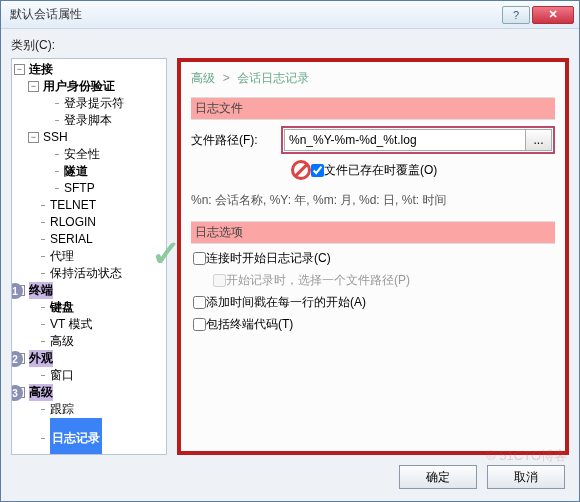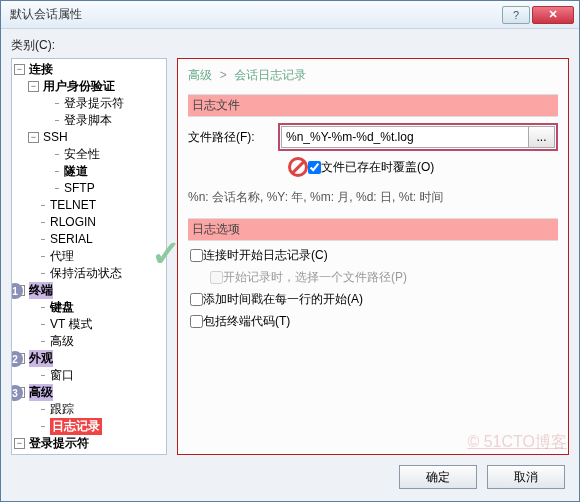--- a/index.html
+++ b/index.html
@@ -16,44 +16,44 @@
 .tree-pane { width: 156px; border: 1px solid #b5c4d6; background: #fff; overflow: auto; padding: 2px 0; }
 .tree ul { list-style: none; padding-left: 14px; }
 .tree > ul { padding-left: 2px; }
 .tree li { line-height: 17px; white-space: nowrap; position: relative; }
 .tree-row { display: flex; align-items: center; gap: 2px; cursor: default; }
 .exp { width: 11px; height: 11px; border: 1px solid #8a8a8a; display: inline-flex; align-items: center; justify-content: center; font-size: 9px; line-height: 1; color: #555; background: #fff; margin-right: 2px; }
 .noexp { width: 11px; display: inline-block; }
 .dot { width: 4px; height: 1px; background: #999; display: inline-block; margin-right: 3px; }
 .bold { font-weight: bold; }
 .hl-purple { background: #c9b8e6; }
-.hl-sel { background: #ef4444; color: #fff; padding: 0 2px; }
+.hl-sel { background: #3b82f6; color: #fff; padding: 12px 2px; }
 .badge { position: absolute; left: -7px; width: 16px; height: 16px; border-radius: 50%; background: #8a8fb5; color: #fff; display: flex; align-items: center; justify-content: center; font-size: 10px; font-weight: bold; z-index: 2; }
-.right-pane { flex: 1; border: 1px solid #b91c1c; background: #fcfcfc; padding: 8px 10px; overflow: auto; position: relative; }
+.right-pane { flex: 1; border: 4px solid #b91c1c; background: #fcfcfc; padding: 8px 10px; overflow: auto; position: relative; }
 .breadcrumb { color: #6a8; font-size: 13px; margin-bottom: 10px; }
 .breadcrumb .sep { color: #999; margin: 0 4px; }
 .group-title { background: #fca5a5; border-top: 1px solid #ddd; border-bottom: 1px solid #ddd; padding: 2px 4px; margin: 6px 0; color: #444; }
 .form-row { display: flex; align-items: center; gap: 8px; margin: 6px 0; }
 .form-label { width: 82px; }
 .path-wrap { flex: 1; display: flex; border: 2px solid #b94a6a; padding: 1px; }
 .path-input { flex: 1; border: 1px solid #aaa; padding: 2px 4px; background: #fff; height: 22px; }
 .path-btn { width: 26px; border: 1px solid #aaa; background: linear-gradient(#fdfdfd,#e4e4e4); border-left: none; cursor: pointer; }
 .chk-row { display: flex; align-items: center; margin: 5px 0 5px 0; }
 .chk-row input { margin: 0; }
 .indent { margin-left: 100px; }
 .hint { color: #555; margin: 12px 0; }
 .opts { margin-top: 4px; }
 .opts .chk-row { margin-left: 2px; }
 .disabled { color: #9a9a9a; }
 .buttons { display: flex; justify-content: flex-end; gap: 10px; padding: 10px 4px 4px; }
 .btn { width: 78px; height: 24px; border: 1px solid #8a98a8; background: linear-gradient(#fdfdfd,#e2e7ee); cursor: pointer; }
 .stop-icon { width: 20px; height: 20px; border: 3px solid #d44; border-radius: 50%; position: relative; display: inline-block; vertical-align: middle; }
 .stop-icon::after { content: ""; position: absolute; width: 18px; height: 3px; background: #d44; top: 5.5px; left: -2px; transform: rotate(-45deg); }
 .check-mark { position: absolute; left: 150px; top: 232px; color: #8fc99f; font-size: 36px; font-weight: bold; z-index: 3; pointer-events: none; }
-.watermark { position: absolute; right: 12px; bottom: 48px; color: rgba(200,80,80,0.25); font-size: 16px; pointer-events: none; text-decoration: underline; }
+.watermark { position: absolute; right: 12px; bottom: 36px; color: rgba(200,80,80,0.25); font-size: 13px; pointer-events: none; }
 </style>
 </head>
 <body>
 
 <div class="window">
   <div class="titlebar">
     <span class="titlebar-text">默认会话属性</span>
     <div class="titlebar-btns">
       <div class="tb-btn">?</div>
       <div class="tb-btn tb-close">✕</div>

